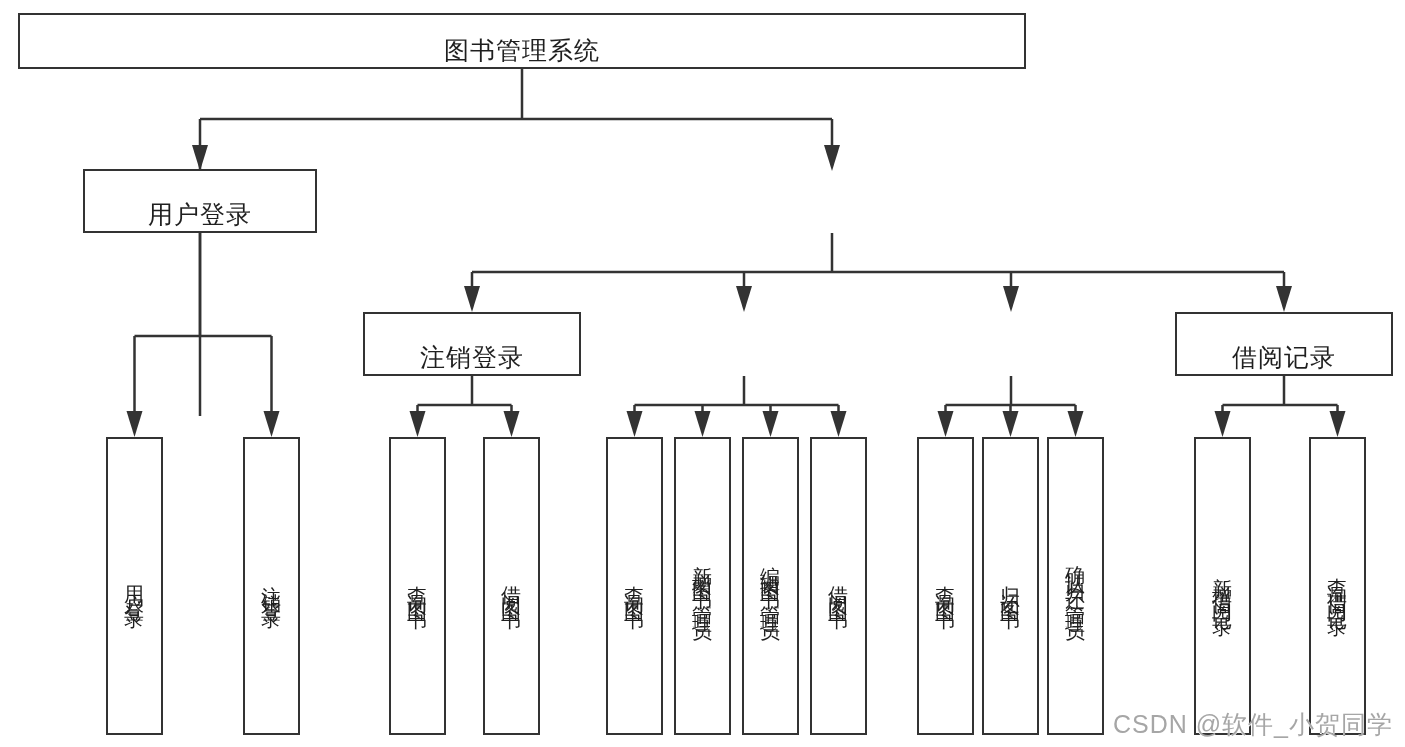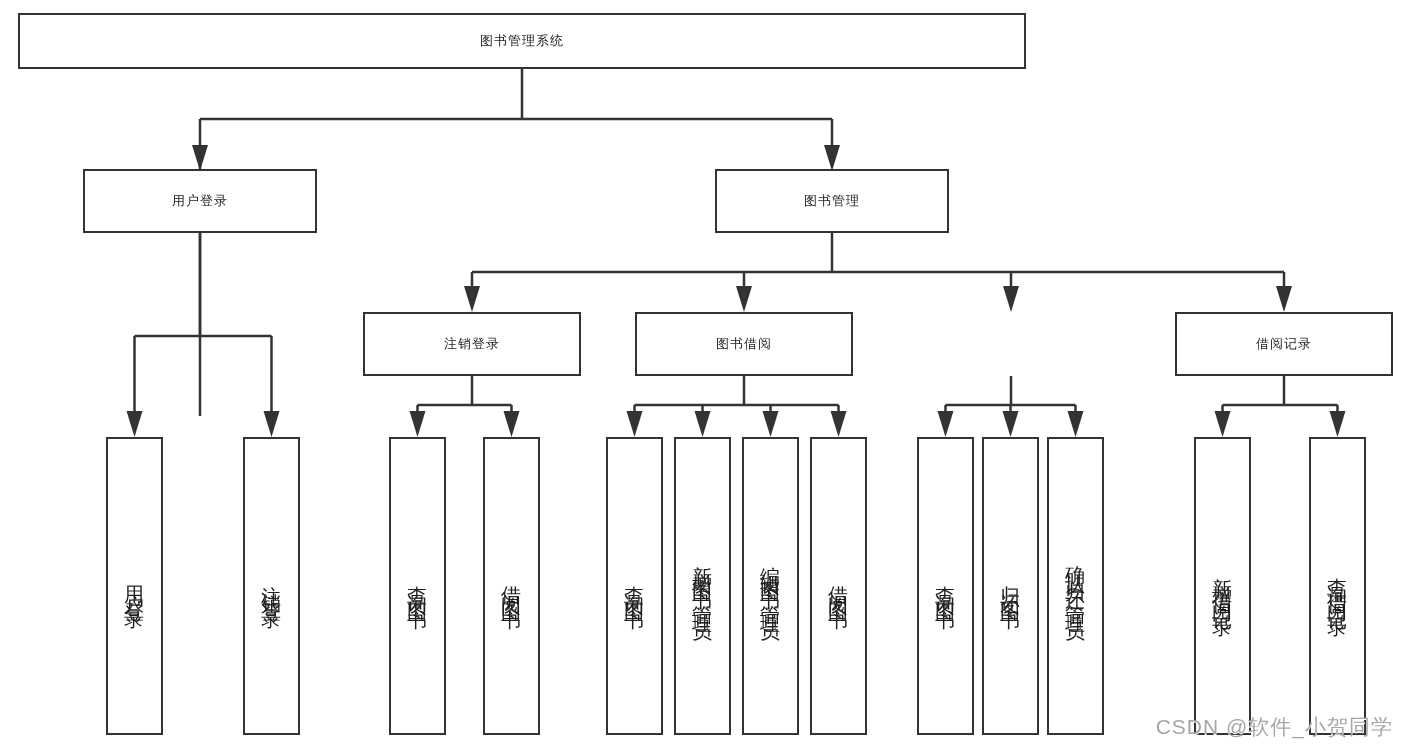--- a/index.html
+++ b/index.html
@@ -26,42 +26,43 @@
     position: absolute;
     box-sizing: border-box;
     background: #ffffff;
     border: 2.5px solid #333333;
     display: flex;
     align-items: center;
     justify-content: center;
     color: #1f1f1f;
   }
   .hbox {
-    font-size: 13px;
+    font-size: 25px;
     letter-spacing: 1px;
     white-space: nowrap;
+    align-items: flex-end;
   }
   .leaf {
     width: 57px;
     height: 298px;
     top: 437px;
   }
   .vtext {
     writing-mode: vertical-rl;
     text-orientation: mixed;
     font-size: 20px;
     line-height: 1;
     letter-spacing: 8px;
     white-space: nowrap;
   }
   .watermark {
     position: absolute;
     right: 12px;
     bottom: 6px;
-    font-size: 21px;
+    font-size: 25px;
     color: #a6a6a6;
     letter-spacing: 1px;
     white-space: nowrap;
     text-shadow: 0 1px 0 #ffffff;
   }
 </style>
 </head>
 <body>
 
 <div class="canvas">
@@ -106,29 +107,23 @@
     </g>
   </svg>
 
   <div class="box hbox" style="left:18px; top:13px; width:1008px; height:56px;">
     <span>图书管理系统</span>
   </div>
 
   <div class="box hbox" style="left:83px; top:169px; width:234px; height:64px;">
     <span>用户登录</span>
   </div>
-  <div class="box hbox" style="left:715px; top:169px; width:234px; height:64px;">
-    <span>图书管理</span>
-  </div>
 
   <div class="box hbox" style="left:363px; top:312px; width:218px; height:64px;">
     <span>注销登录</span>
-  </div>
-  <div class="box hbox" style="left:635px; top:312px; width:218px; height:64px;">
-    <span>图书借阅</span>
   </div>
   <div class="box hbox" style="left:1175px; top:312px; width:218px; height:64px;">
     <span>借阅记录</span>
   </div>
 
   <div class="box leaf" style="left:106px;">
     <span class="vtext">用户登录</span>
   </div>
   <div class="box leaf" style="left:243px;">
     <span class="vtext">注销登录</span>

